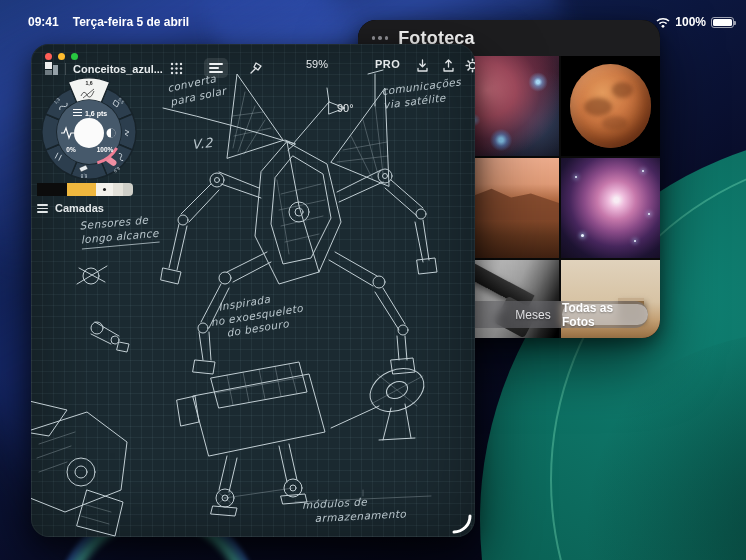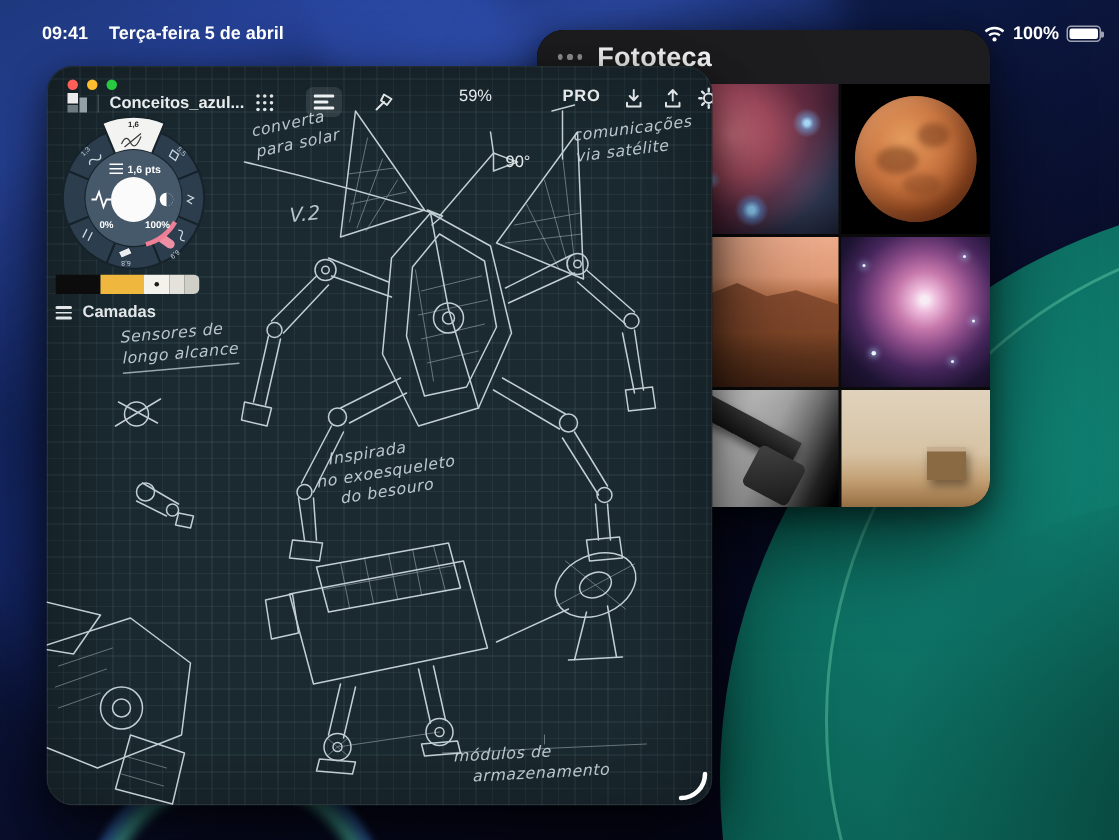--- a/index.html
+++ b/index.html
@@ -226,20 +226,24 @@
         </span>
     </div>
     <div class="select-pill">Selecionar</div>
     <div class="circ-btn search-btn">
       <svg class="ic" width="14" height="14" viewBox="0 0 14 14">
         <circle cx="6" cy="6" r="4.2" stroke="#cfcfd4" stroke-width="1.5" fill="none"></circle>
         <path d="M9.2,9.2 L12.5,12.5" stroke="#cfcfd4" stroke-width="1.5"></path>
       </svg>
     </div>
 
+    <div class="seg-bar">
+      <div class="seg-meses">Meses</div>
+      <div class="seg-all">Todas as Fotos</div>
+    </div>
   </div>
 
   <div class="draw-win">
 
     <svg class="sketch" width="444" height="493" viewBox="0 0 444 493">
       <g class="sk">
 
         <path d="M252,96 L206,30 L196,114 Z"></path>
         <path d="M300,118 L354,44 L358,142 Z"></path>
         <path d="M262,100 L298,58 M298,58 L296,44"></path>

